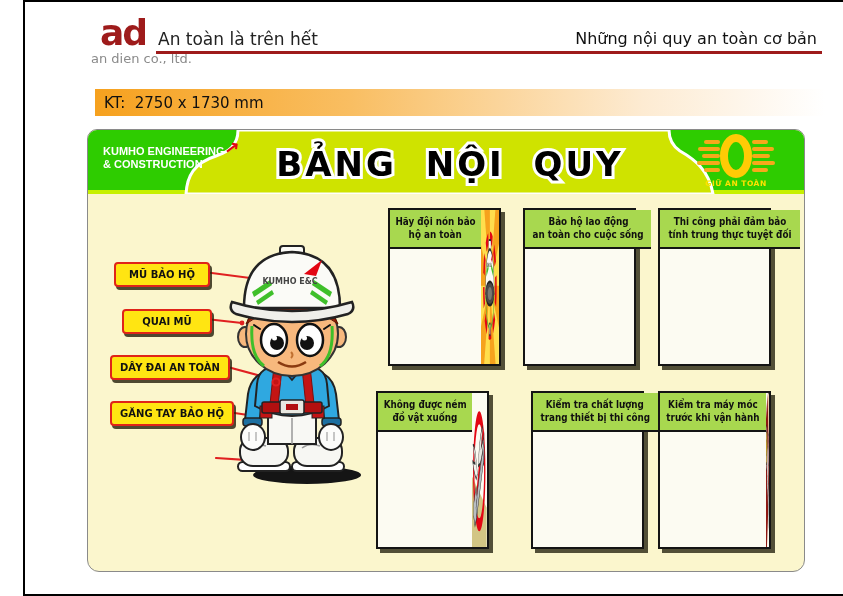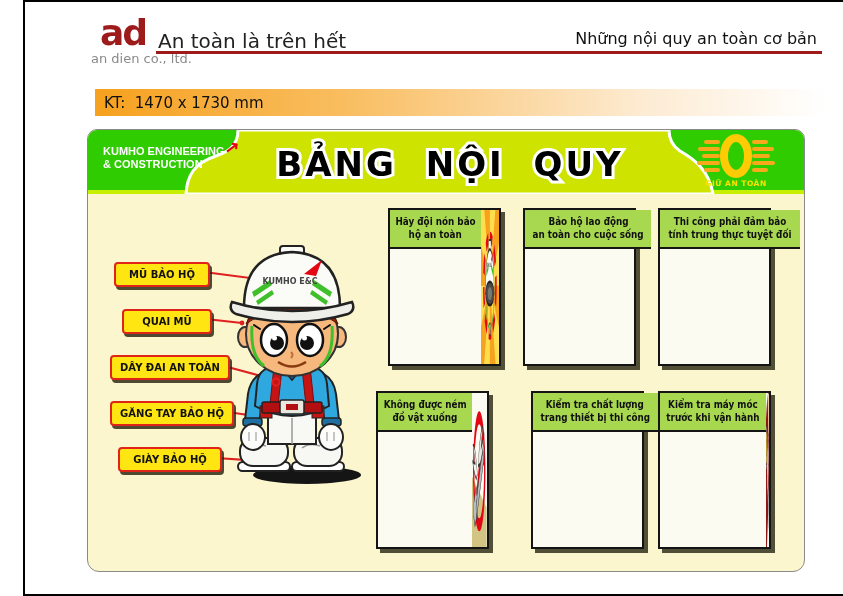--- a/index.html
+++ b/index.html
@@ -4,21 +4,21 @@
 <style>
   html,body{margin:0;padding:0;background:#fff;}
   .page{position:relative;width:843px;height:596px;background:#fff;border:2px solid #000;
         box-sizing:border-box;overflow:hidden;
         font-family:"DejaVu Sans","Liberation Sans",sans-serif;margin-left:23px;}
   
   .logo{position:absolute;left:66px;top:14px;width:64px;text-align:center;}
   .logo-ad{font-size:36px;font-weight:bold;line-height:34px;color:var(--brand_red,#9E1B1B);
            letter-spacing:-2px;font-family:"DejaVu Sans",sans-serif;}
   .logo-sub{font-size:13px;color:#8a8a8a;margin-top:1px;white-space:nowrap;}
-  .slogan-left{position:absolute;left:133px;top:27px;font-size:20px;color:#222;}
+  .slogan-left{position:absolute;left:133px;top:27px;font-size:17px;color:#222;}
   .slogan-right{position:absolute;right:47px;top:27px;font-size:16px;color:#111;}
   .head-rule{position:absolute;left:131px;top:49px;width:666px;height:3px;
              background:var(--brand_red,#9E1B1B);}
   
   .kt-bar{position:absolute;left:70px;top:87px;width:730px;height:27px;
           background:linear-gradient(to right,var(--accent_orange,#F6A11E) 0%,#F9BE62 35%,#FDEBD2 75%,#FFFFFF 100%);
           display:flex;align-items:center;}
   .kt-bar span{font-size:15px;color:#101010;padding-left:9px;white-space:pre;}
   
   .board{position:absolute;left:62px;top:127px;width:718px;height:443px;
@@ -60,21 +60,21 @@
 
   <div class="logo">
     <div class="logo-ad">ad</div>
     <div class="logo-sub">an dien co., ltd.</div>
   </div>
   <div class="slogan-left">An toàn là trên hết</div>
   <div class="slogan-right">Những nội quy an toàn cơ bản</div>
   <div class="head-rule"></div>
 
   <div class="kt-bar">
-    <span>KT:  1470 x 1730 mm</span>
+    <span>KT:  2750 x 1730 mm</span>
   </div>
 
   <div class="board">
 
     <div class="band">
       <div class="band-strip"></div>
       <svg class="band-svg" width="718" height="64" viewBox="0 0 718 64">
         <path d="M150,0 C150,16 140,22 128,26 C106,33 99,46 98,64 L625,64 C621,40 606,29 592,21 C583,15 581,6 581,0 Z" fill="#CFE300" stroke="#FFFFFF" stroke-width="3"></path>
         <text x="362" y="46" text-anchor="middle" font-size="34" font-weight="bold" letter-spacing="3" word-spacing="14" fill="#000" stroke="#fff" stroke-width="6" style="paint-order:stroke" font-family="DejaVu Sans, Liberation Sans, sans-serif">BẢNG NỘI QUY</text>
       </svg>
@@ -192,23 +192,20 @@
           <span>MŨ BẢO HỘ</span>
         </div>
       <div class="pill" style="left:34px;top:115px;width:86px;">
           <span>QUAI MŨ</span>
         </div>
       <div class="pill" style="left:22px;top:161px;width:116px;">
           <span>DÂY ĐAI AN TOÀN</span>
         </div>
       <div class="pill" style="left:22px;top:207px;width:120px;">
           <span>GĂNG TAY BẢO HỘ</span>
-        </div>
-      <div class="pill" style="left:30px;top:253px;width:100px;">
-          <span>GIÀY BẢO HỘ</span>
         </div>
 
       <div class="panel" style="left:300px;top:14px;">
         <div class="panel-h">
           <span>Hãy đội nón bảo</span>
           <span>hộ an toàn</span>
         </div>
         <div class="panel-b">
           <svg viewBox="0 0 109 118" preserveAspectRatio="none">
             <rect width="109" height="118" fill="#FFDE4D"></rect>

